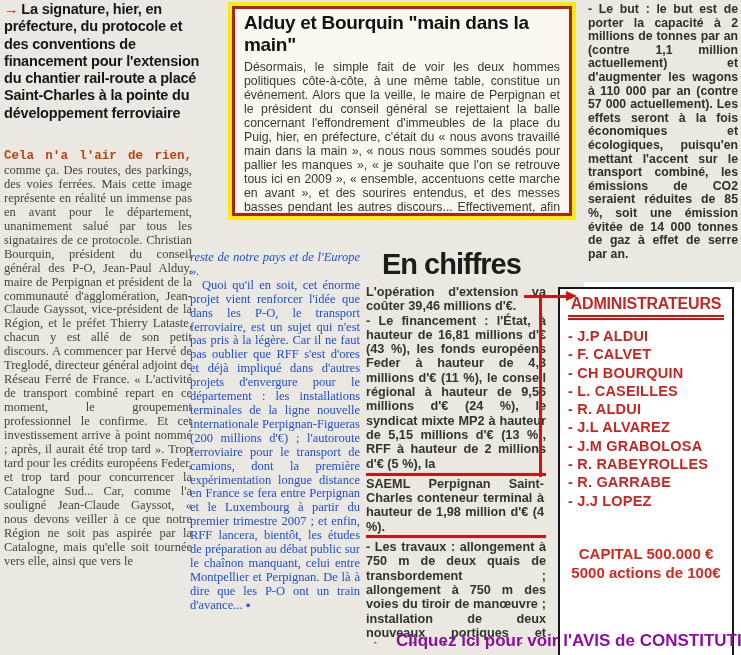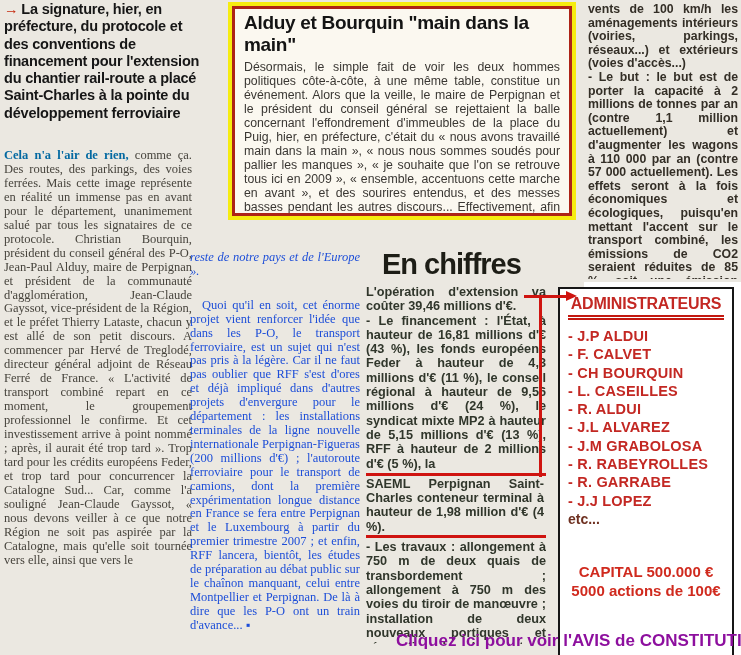--- a/index.html
+++ b/index.html
@@ -11,41 +11,41 @@
   .paper-right{position:absolute;left:584px;top:0;width:157px;height:282px;background:#ebe8e1;}
 
   
   .standfirst{position:absolute;left:4px;top:1px;width:200px;
     font:700 14.5px/17.3px "Liberation Sans",sans-serif;color:#161616;letter-spacing:-0.2px;}
   .standfirst .arrow{color:#c62a0e;margin-right:3px;}
 
   
   .leftbody{position:absolute;left:4px;top:149px;width:188px;height:504px;overflow:hidden;
     font:400 12.5px/13.95px "Liberation Serif",serif;color:#46433c;text-align:justify;}
-  .leadin{color:#0369a1;font-weight:700;}
+  .leadin{color:#c2410c;font-weight:700;font-family:Liberation Mono, monospace;}
 
   
   .hlbox{position:absolute;left:228px;top:2px;width:348px;height:218px;box-sizing:border-box;
     border:4px solid #f6ec10;background:#f6ec10;}
   .hlinner{box-sizing:border-box;width:100%;height:100%;border:3px solid #ad2317;background:#fbf8f0;
     padding:3px 9px 6px 9px;overflow:hidden;}
   .headline{margin:0 0 4px 0;font:700 19px/22px "Liberation Sans",sans-serif;color:#141414;letter-spacing:-0.3px;}
   .hlbody{margin:0;font:400 12.3px/14px "Liberation Sans",sans-serif;color:#3a3733;text-align:justify;}
 
   
   .caption{position:absolute;left:202px;top:224px;width:382px;
     font:700 13.5px/16px "Liberation Sans",sans-serif;color:#201d18;}
   .credit{font:italic 400 12.5px "Liberation Serif",serif;color:#8d857a;margin-left:6px;font-weight:400;}
 
   
   .midcol{position:absolute;left:190px;top:251px;width:170px;height:402px;overflow:hidden;
     font:400 12.5px/13.9px "Liberation Serif",serif;color:#1d4ed8;text-align:justify;}
   .midcol p{margin:0;}
   .midcol .ital{font-style:italic;}
-  .midcol .indent{text-indent:12px;margin-top:20px;}
+  .midcol .indent{text-indent:12px;}
 
   
   .chiffres{position:absolute;left:366px;top:248px;width:180px;height:396px;overflow:hidden;}
   .chiffres h2{margin:0 0 5px 16px;font:800 29px/32px "Liberation Sans",sans-serif;color:#1d1d16;letter-spacing:-1px;}
   .chiffres p{margin:0;font:700 12.7px/14.3px "Liberation Sans",sans-serif;color:#30362b;text-align:justify;}
   .saeml{border:3px solid #cf1410;margin:2px -5px 2px -7px !important;padding:1px 4px;}
 
   
   .rightcol{position:absolute;left:588px;top:3px;width:150px;height:276px;overflow:hidden;}
   .rightcol p{margin:0;font:700 12.3px/13.6px "Liberation Sans",sans-serif;color:#332e26;text-align:justify;}
@@ -101,39 +101,37 @@
 
   <div class="chiffres">
     <h2>En chiffres</h2>
     <p>L'opération d'extension va coûter 39,46 millions d'€.</p>
     <p>- Le financement : l'État, à hauteur de 16,81 millions d'€ (43 %), les fonds européens Feder à hauteur de 4,3 millions d'€ (11 %), le conseil régional à hauteur de 9,56 millions d'€ (24 %), le syndicat mixte MP2 à hauteur de 5,15 millions d'€ (13 %), RFF à hauteur de 2 millions d'€ (5 %), la</p>
     <p class="saeml">SAEML Perpignan Saint-Charles conteneur terminal à hauteur de 1,98 million d'€ (4 %).</p>
     <p>- Les travaux : allongement à 750 m de deux quais de transbordement ; allongement à 750 m des voies du tiroir de manœuvre ; installation de deux nouveaux portiques et rénovation des deux autres, tous supportant des</p>
   </div>
 
   <div class="rightcol">
-    <p>vents de 100 km/h les aménagements intérieurs (voiries, parkings, réseaux...) et extérieurs (voies d'accès...)</p>
     <p>- Le but : le but est de porter la capacité à 2 millions de tonnes par an (contre 1,1 million actuellement) et d'augmenter les wagons à 110 000 par an (contre 57 000 actuellement). Les effets seront à la fois économiques et écologiques, puisqu'en mettant l'accent sur le transport combiné, les émissions de CO2 seraient réduites de 85 %, soit une émission évitée de 14 000 tonnes de gaz à effet de serre par an.</p>
   </div>
 
   <div class="adminbox">
     <div class="admintitle">ADMINISTRATEURS</div>
     <ul class="adminlist">
       <li>- J.P ALDUI</li>
       <li>- F. CALVET</li>
       <li>- CH BOURQUIN</li>
       <li>- L. CASEILLES</li>
       <li>- R. ALDUI</li>
       <li>- J.L ALVAREZ</li>
       <li>- J.M GRABOLOSA</li>
       <li>- R. RABEYROLLES</li>
       <li>- R. GARRABE</li>
       <li>- J.J LOPEZ</li>
     </ul>
-    <div class="etc">etc...</div>
     <div class="capital">
       <div>CAPITAL 500.000 €</div>
       <div>5000 actions de 100€</div>
     </div>
   </div>
 
   <div class="conn-h"></div>
   <div class="conn-arrow"></div>
   <div class="conn-v"></div>
 

